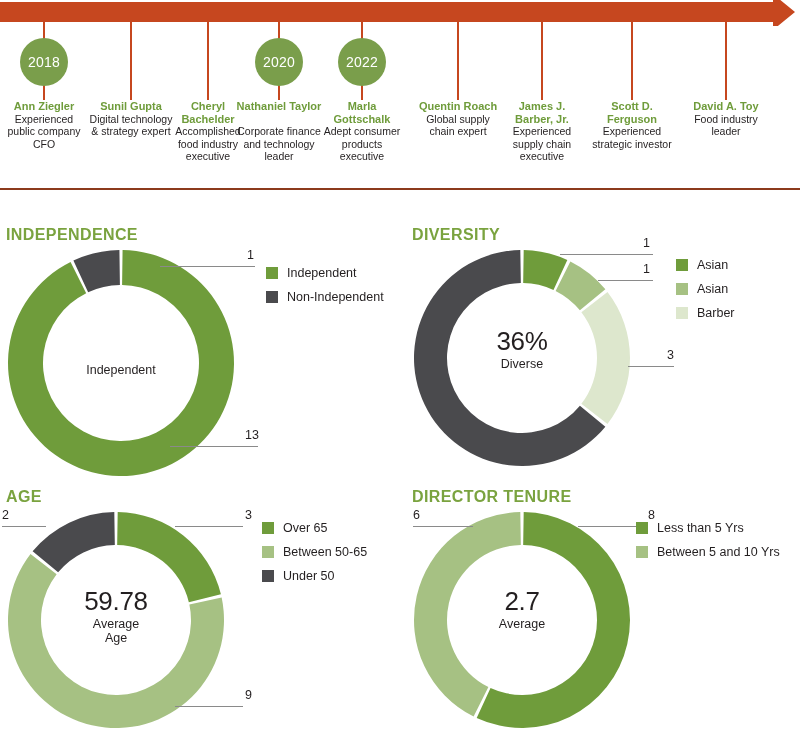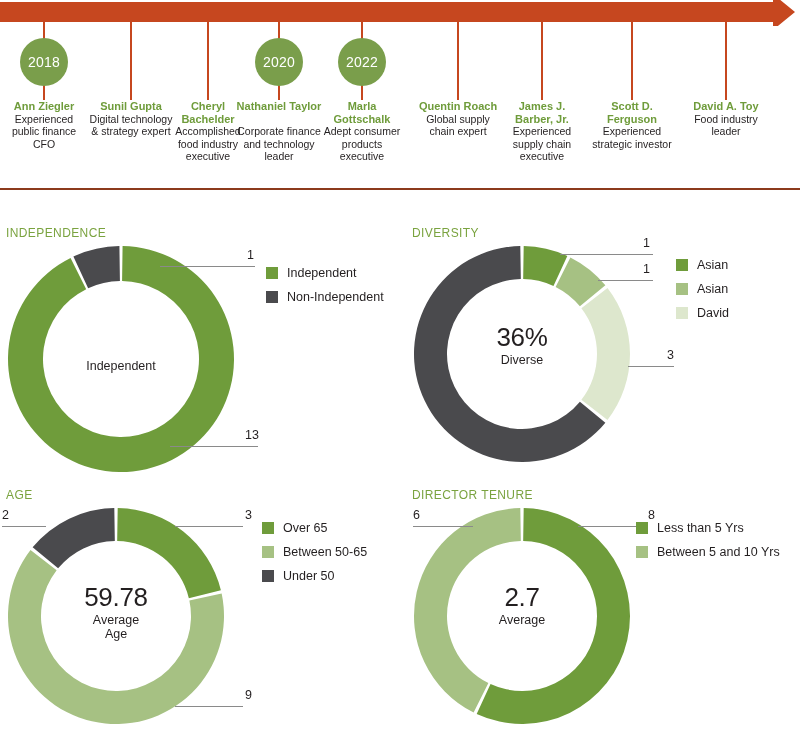--- a/index.html
+++ b/index.html
@@ -29,21 +29,21 @@
   }
   .tl-desc{
     position:absolute;left:0;width:86px;
     font-size:10.5px;color:#231f20;line-height:12.5px;
   }
   #timeline-divider{position:absolute;left:0;top:188px;width:800px;height:2px;background:#8c3a1c;}
 
   
   .panel{position:absolute;}
   .panel-title{
-    font-size:12px;font-weight:normal;color:#7aa33f;letter-spacing:.4px;
+    font-size:16px;font-weight:bold;color:#7aa33f;letter-spacing:.4px;
     margin:0 0 4px 0;
   }
   .donut-wrap{position:relative;}
   .donut-svg{display:block;}
   .center-num{
     position:absolute;left:0;width:100%;text-align:center;
     font-size:26px;color:#231f20;font-weight:normal;
     letter-spacing:-.3px;
   }
   .center-sub{
@@ -76,21 +76,21 @@
       <div class="tl-stem" style="position: absolute; left: 457px; margin-left: 0px; top: 20px; height: 80px;"></div>
       <div class="tl-stem" style="position: absolute; left: 541px; margin-left: 0px; top: 20px; height: 80px;"></div>
       <div class="tl-stem" style="position: absolute; left: 631px; margin-left: 0px; top: 20px; height: 80px;"></div>
       <div class="tl-stem" style="position: absolute; left: 725px; margin-left: 0px; top: 20px; height: 80px;"></div>
     </div>
 
   <div id="tl-cols">
       <div class="tl-col" style="left: 1px;">
         <div class="tl-year-circle">2018</div>
         <div class="tl-name">Ann Ziegler</div>
-        <div class="tl-desc" style="top: 86.5px;">Experienced public finance CFO</div>
+        <div class="tl-desc" style="top: 86.5px;">Experienced public company CFO</div>
       </div>
       <div class="tl-col" style="left: 88px;">
         <div class="tl-name">Sunil Gupta</div>
         <div class="tl-desc" style="top: 86.5px;">Digital technology &amp; strategy expert</div>
       </div>
       <div class="tl-col" style="left: 165px;">
         <div class="tl-name">Cheryl Bachelder</div>
         <div class="tl-desc" style="top: 99px;">Accomplished food industry executive</div>
       </div>
       <div class="tl-col" style="left: 236px;">
@@ -182,21 +182,21 @@
   <div class="legend-row">
     <span class="legend-sw" style="background:#6f9c3b"></span>
     <span class="legend-lbl">Asian</span>
   </div>
   <div class="legend-row">
     <span class="legend-sw" style="background:#a6c183"></span>
     <span class="legend-lbl">Asian</span>
   </div>
   <div class="legend-row">
     <span class="legend-sw" style="background:#dde7cd"></span>
-    <span class="legend-lbl">David</span>
+    <span class="legend-lbl">Barber</span>
   </div>
 </div>
 
 <div class="panel" style="left:6px;top:488px;">
   <div class="panel-title">AGE</div>
   <div class="donut-wrap" style="width:220px;height:220px;">
     <svg class="donut-svg" id="svg-age" width="220" height="220" viewBox="0 0 220 220">
         <path d="M111.69639026967663 2.013323691980659 A108 108 0 0 1 214.90174252926886 84.31684570923991 L182.84843231199227 92.16447618697217 A75 75 0 0 0 111.17804879838656 35.00925256387545 Z" fill="#6f9c3b"></path>
         <path d="M215.65670722359454 87.62456215696272 A108 108 0 1 1 24.514934742190192 43.99769990471545 L50.63537134874319 64.16506937827461 A75 75 0 1 0 183.37271334971842 94.46150149789078 Z" fill="#a6c183"></path>
         <path d="M26.630298808421685 41.34511726594425 A108 108 0 0 1 108.30360973032336 2.013323691980659 L108.82195120161344 35.00925256387545 A75 75 0 0 0 52.10437417251506 62.32299810135018 Z" fill="#4a4a4d"></path>

